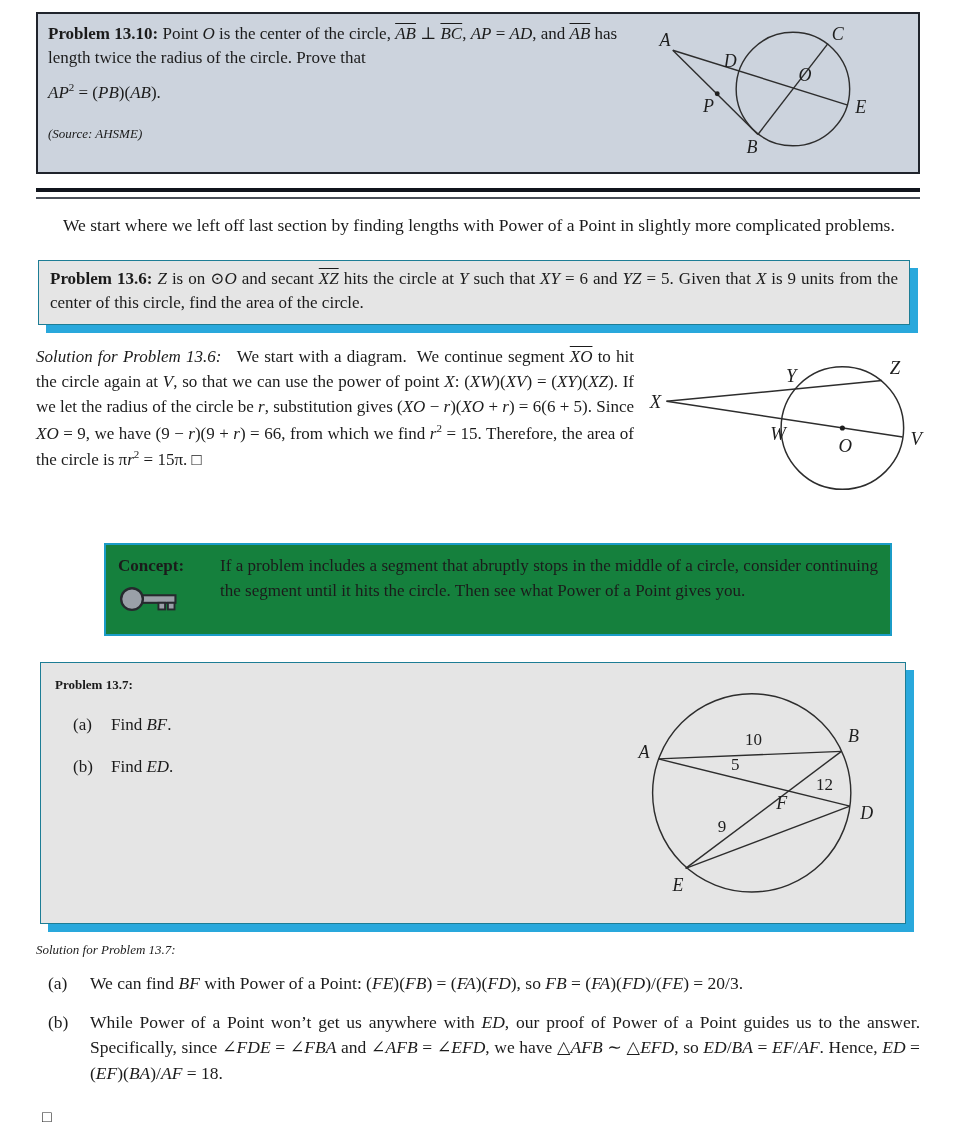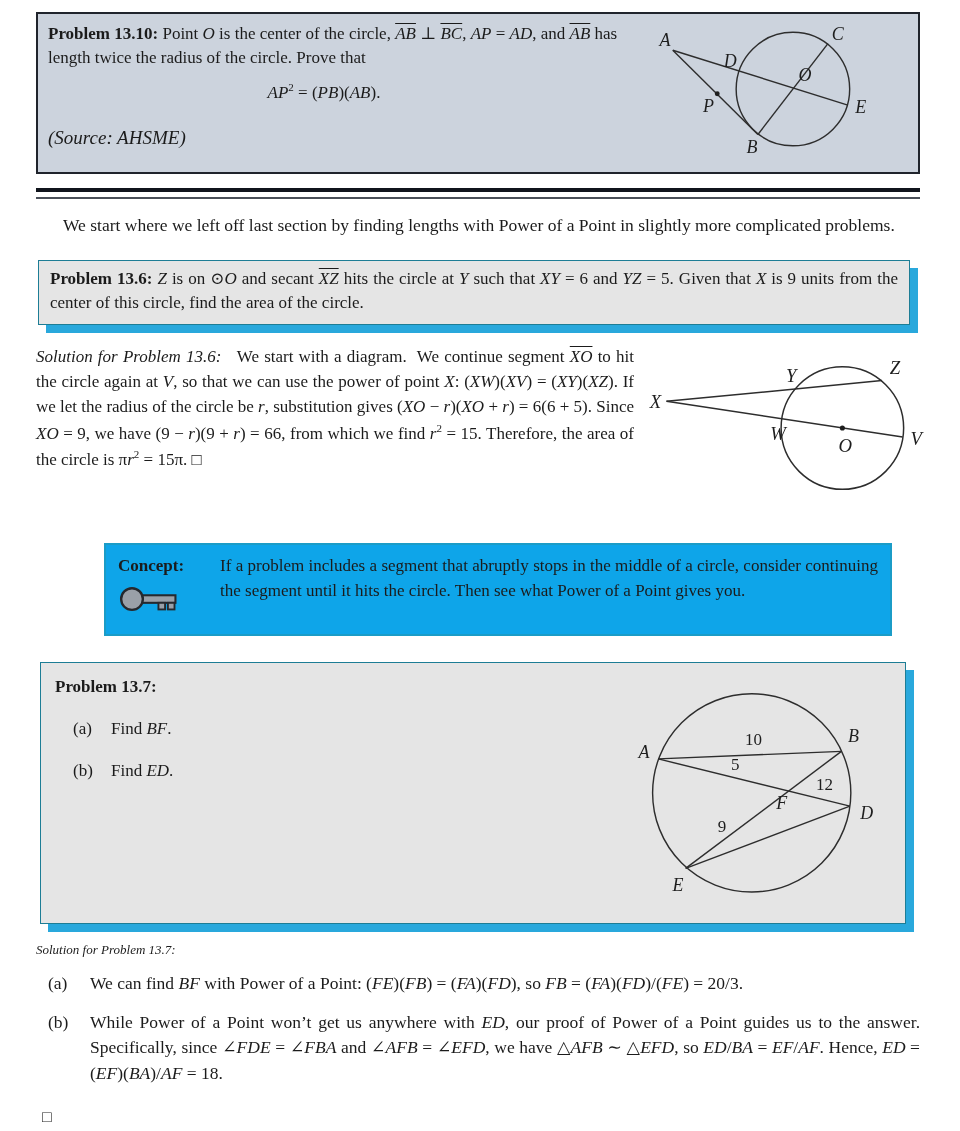--- a/index.html
+++ b/index.html
@@ -9,52 +9,52 @@
 
   i, .it { font-style:italic; }
   b, .bd { font-weight:bold; }
   .ol { text-decoration:overline; }
   sup { font-size:11px; }
 
   
   .graybox { border:2px solid #20242c; background:#ccd3dd; padding:6px 10px 8px 10px;
              display:flex; min-height:146px; }
   .graybox .textcol { flex:1; font-size:17px; line-height:1.42; padding-top:2px; }
-  .graybox .equation { text-align:center; margin:10px 40px 0 0; font-size:17px; }
-  .graybox .source { margin-top:20px; font-size:19px; }
+  .graybox .equation { margin:10px 40px 0 0; font-size:17px; }
+  .graybox .source { margin-top:20px; font-size:13px; }
   .graybox .diagcol { width:268px; flex:none; }
 
   .double-rule { margin-top:14px; border-top:4px solid #10141c; }
   .double-rule .inner { margin-top:5px; border-top:2px solid #4a4f58; }
 
   .para { font-size:17.5px; line-height:1.42; text-align:justify; }
   .indent { text-indent:27px; }
   .intro { margin-top:14px; }
 
   
   .cyanbox { background:#e5e5e5; border:1.5px solid #1d7d95;
              box-shadow:8px 8px 0 #29a8dc; }
   .box136 { margin:22px 10px 0 2px; padding:6px 11px 8px 11px;
             font-size:17px; line-height:1.45; text-align:justify; }
 
   .solrow { margin-top:20px; display:flex; }
   .soltext { width:598px; flex:none; font-size:17px; line-height:1.47; text-align:justify; }
   .soldiag { flex:1; padding-left:6px; padding-top:2px; }
 
   
-  .conceptbox { margin:24px 28px 0 68px; background:#0ea5e9; border:2px solid #1b9cc7;
+  .conceptbox { margin:24px 28px 0 68px; background:#15803d; border:2px solid #1b9cc7;
                 padding:9px 12px 10px 12px; display:flex; font-size:17px; line-height:1.45; }
   .conceptbox .left { width:102px; flex:none; }
   .conceptbox .left .klabel { font-size:17px; }
   .conceptbox .right { flex:1; text-align:justify; }
 
   
   .box137 { margin:26px 14px 0 4px; padding:10px 6px 10px 14px; display:flex; min-height:242px; }
   .box137 .left { flex:1; padding-top:4px; }
-  .box137 .title { font-size:17px; }
+  .box137 .title { font-size:13px; }
   .box137 .item { margin:22px 0 0 18px; font-size:17px; display:flex; }
   .box137 .item .marker { width:38px; flex:none; }
   .box137 .diag { width:292px; flex:none; margin-right:6px; }
 
   .sollead { margin-top:18px; font-size:13px; }
   .solitem { margin:13px 0 0 12px; display:flex; font-size:17.5px; line-height:1.45; }
   .solitem .marker { width:42px; flex:none; }
   .solitem .itext { flex:1; text-align:justify; }
 
   .qed { margin:22px 0 0 6px; font-size:16px; }

